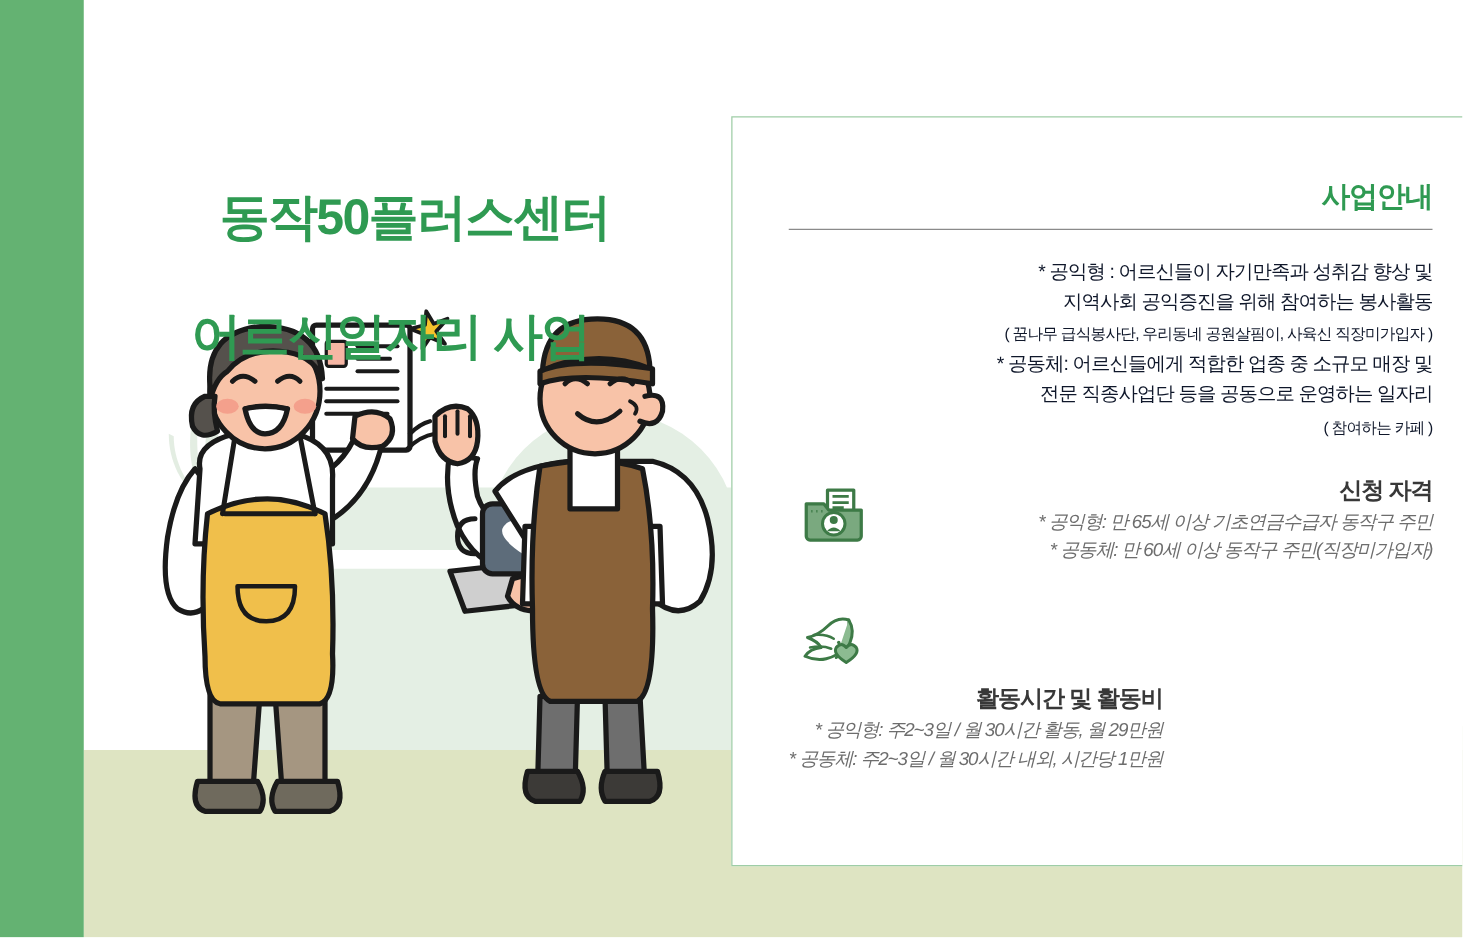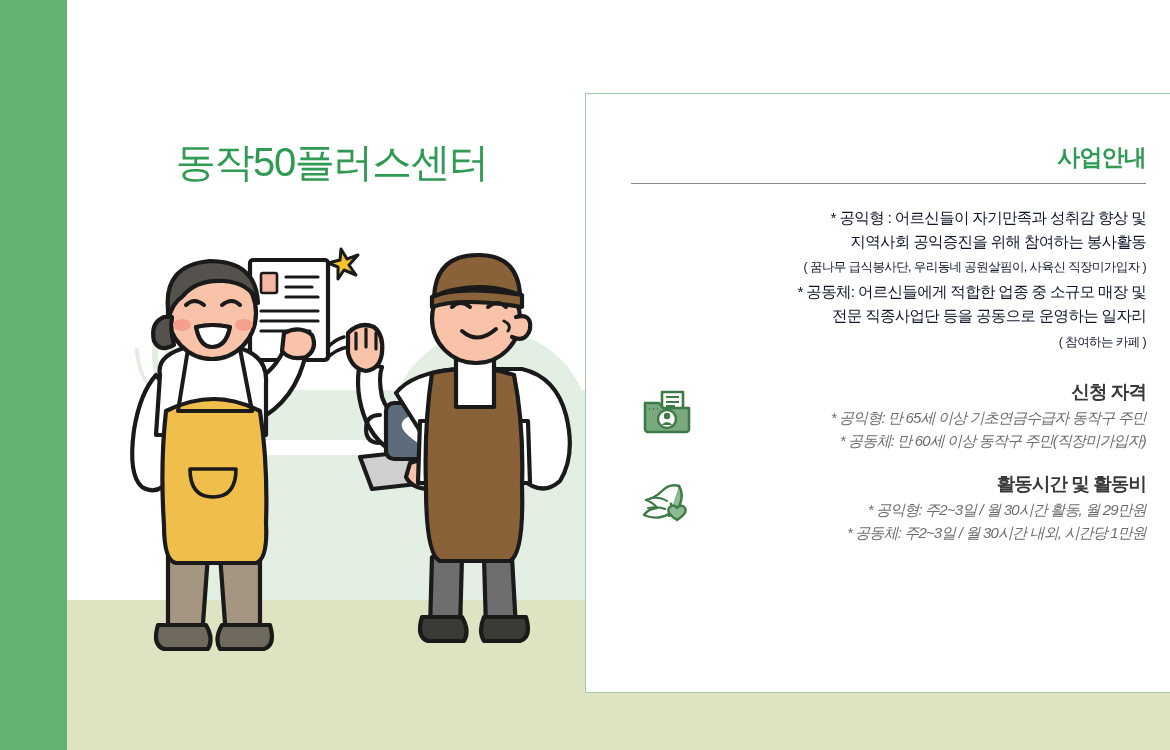--- a/index.html
+++ b/index.html
@@ -80,24 +80,24 @@
   }
   .bg-leaf {
     position: absolute;
     z-index: 2;
     opacity: 0.85;
   }
 
   
   .headline {
     position: absolute;
-    left: 137px; top: 92px;
+    left: 137px; top: 104px;
     z-index: 10;
     color: #2f9a52;
-    font-weight: 400;
+    font-weight: 700;
     font-size: 40px;
     line-height: 1.18;
     letter-spacing: -1.4px;
     white-space: pre;
     text-align: center;
   }
   .headline .l2 { display: block; }
 
   
   .illustration {
@@ -176,21 +176,21 @@
     margin-bottom: 3px;
   }
   .section-line {
     color: #6d6d6d;
     font-size: 15px;
     line-height: 1.52;
     letter-spacing: -0.85px;
     white-space: nowrap;
     font-style: italic;
   }
-  .s-time { margin-top: 18px; }
+  .s-time { margin-top: 28px; flex-direction: column; }
 </style>
 </head>
 <body>
 
 <div id="poster">
 
   <div class="floor"></div>
   <div class="floor-right"></div>
 
   <div class="bg-shape bg-counter"></div>
@@ -207,20 +207,21 @@
       <path d="M96 26 C100 50 94 78 82 96 C92 72 96 50 92 30 Z"></path>
       <path d="M30 52 C30 74 40 94 56 104 C42 90 34 72 34 54 Z"></path>
       <path d="M118 48 C116 72 104 92 88 102 C102 88 110 70 112 50 Z"></path>
     </g>
   </svg>
 
   <div class="left-bar"></div>
 
   <div class="headline">
     <span class="l1">동작50플러스센터</span>
+    <span class="l2">어르신일자리 사업</span>
   </div>
 
   <svg class="illustration" viewBox="0 0 540 430" xmlns="http://www.w3.org/2000/svg">
     <g stroke="#1a1a1a" stroke-width="4.2" stroke-linecap="round" stroke-linejoin="round">
 
       <g>
         <rect x="190" y="35" width="78" height="100" rx="3" fill="#ffffff"></rect>
         <rect x="201" y="48" width="16" height="20" rx="2" fill="#f6b6a4" stroke-width="2.6"></rect>
         <g stroke-width="3.2">
           <line x1="226" y1="52" x2="258" y2="52"></line>

